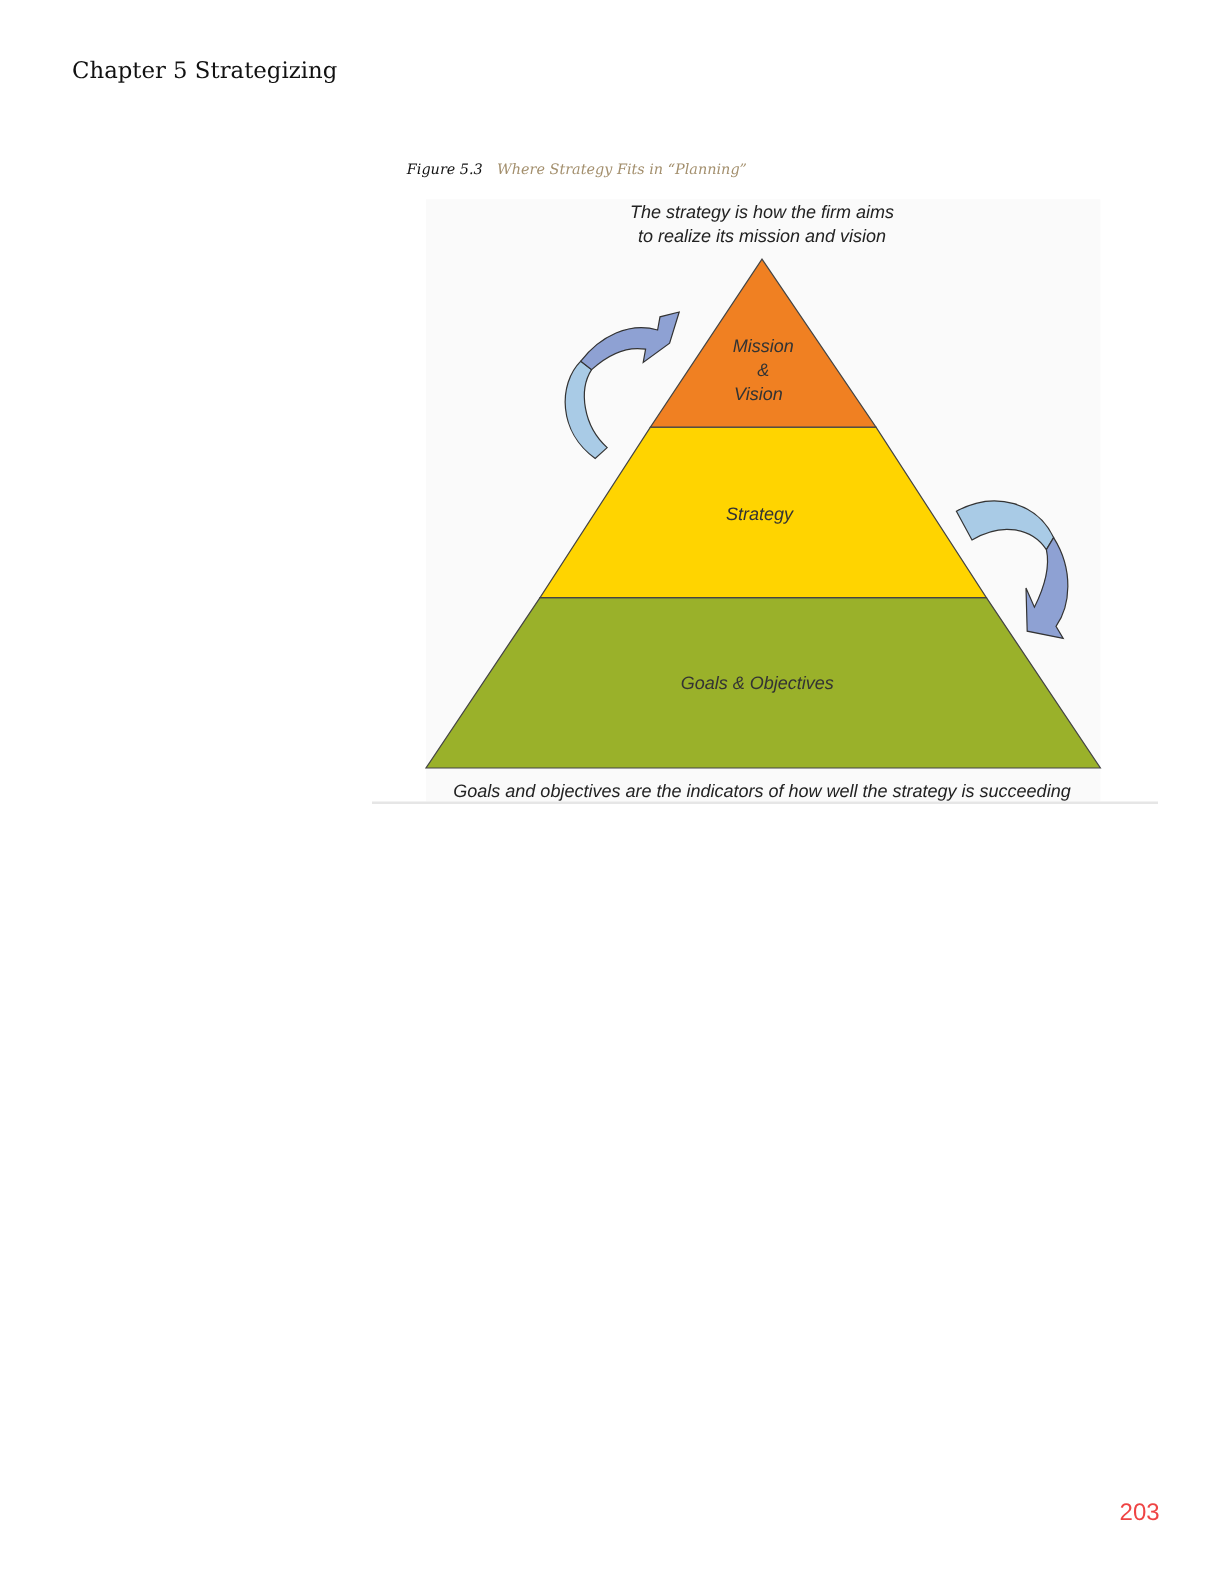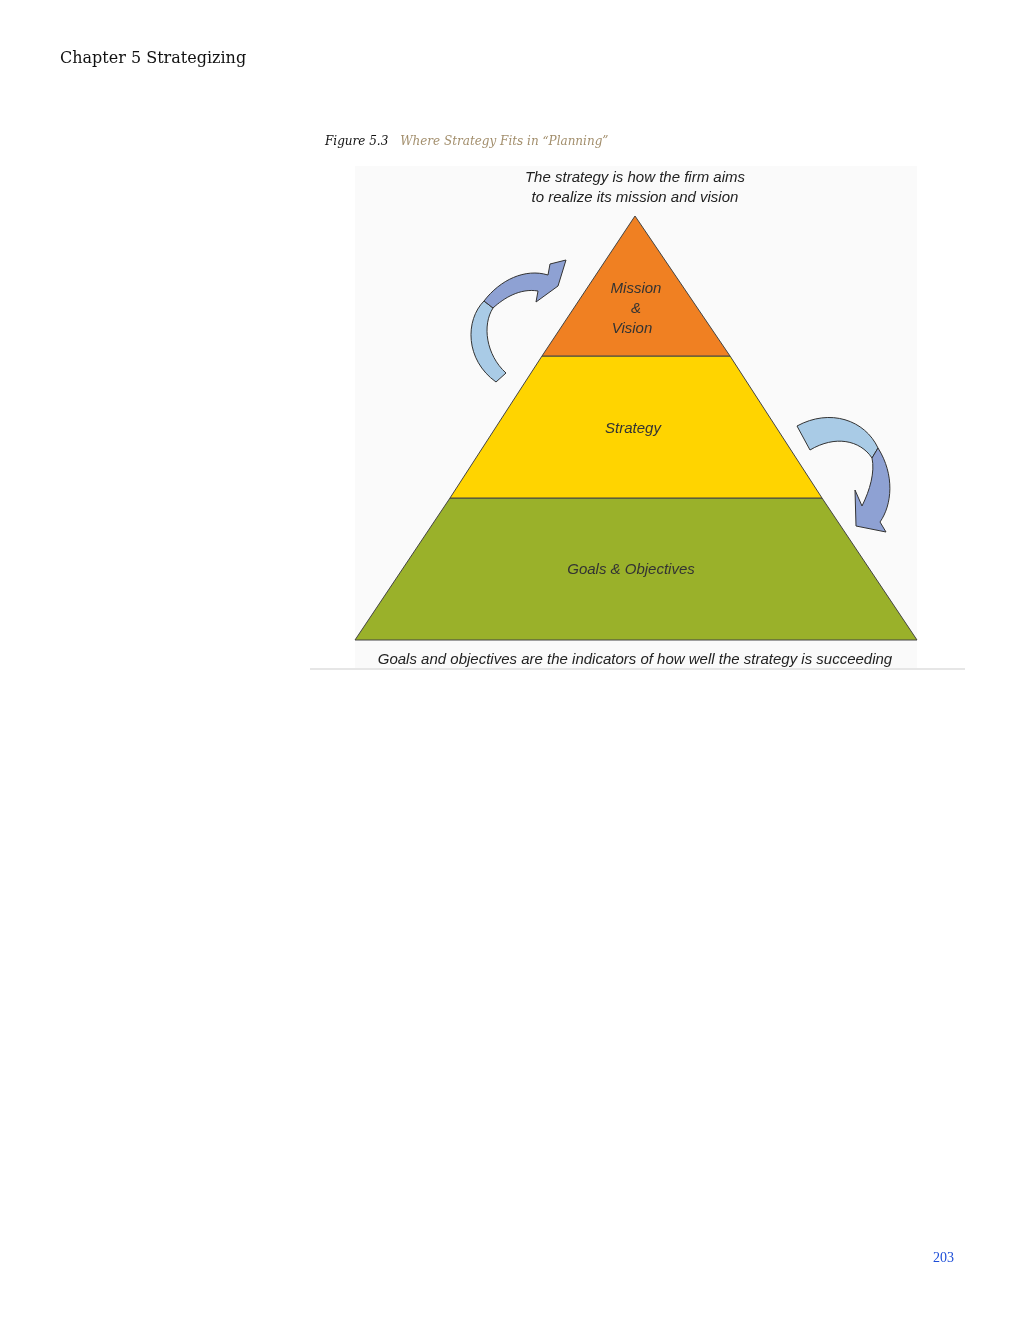--- a/index.html
+++ b/index.html
@@ -1,23 +1,23 @@
 <!DOCTYPE html>
 <html><head>
   <meta charset="utf-8">
   <style>
     html, body { margin:0; padding:0; background:#ffffff; }
     body { width:1020px; height:1320px; position:relative; overflow:hidden; }
-    .header { position:absolute; left:60px; top:48px; font-family:"DejaVu Serif", serif; font-size:16px; color:#111; }
-    .caption { position:absolute; left:325px; top:134px; font-family:"DejaVu Serif", serif; font-size:12px; font-style:italic; }
+    .header { position:absolute; left:60px; top:48px; font-family:"DejaVu Serif", serif; font-size:19px; color:#111; }
+    .caption { position:absolute; left:339px; top:134px; font-family:"DejaVu Serif", serif; font-size:12px; font-style:italic; }
     .caption .lab { color:#111; margin-right:8px; }
     .caption .ttl { color:#a38f6d; }
     .figure { position:absolute; left:300px; top:160px; width:680px; height:520px;font-style:italic; }
     .figure svg { position:absolute; left:0; top:0; }
-    .pagenum { position:absolute; left:933px; top:1250px; font-family:Liberation Serif, serif; font-size:14px; color:#1d4ed8; }
+    .pagenum { position:absolute; left:933px; top:1250px; font-family:Liberation Sans, sans-serif; font-size:20px; color:#ef4444; }
     .svgtext { font-family:"Liberation Sans", sans-serif; }
   </style>
 </head>
 <body>
 
 <div class="header">Chapter 5 Strategizing</div>
 
 <div class="caption">
   <span class="lab">Figure 5.3</span>
   <span class="ttl">Where Strategy Fits in “Planning”</span>

